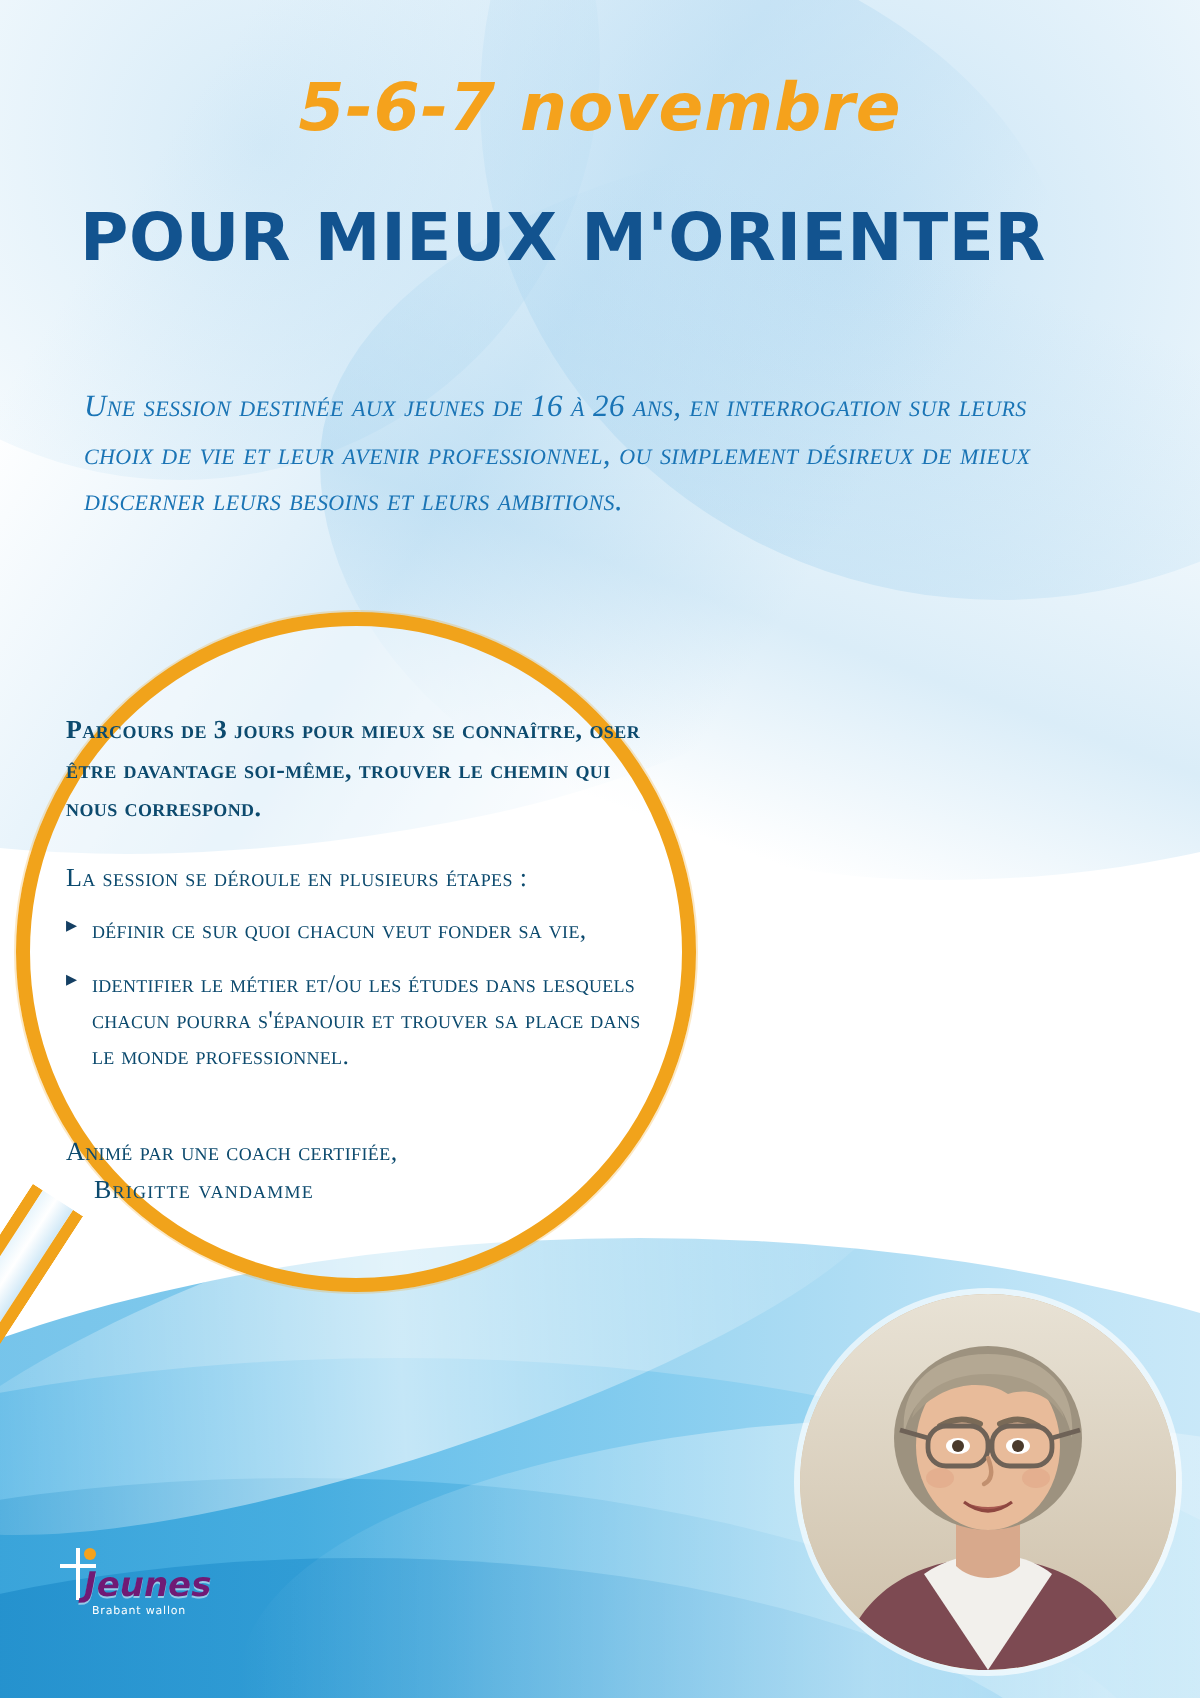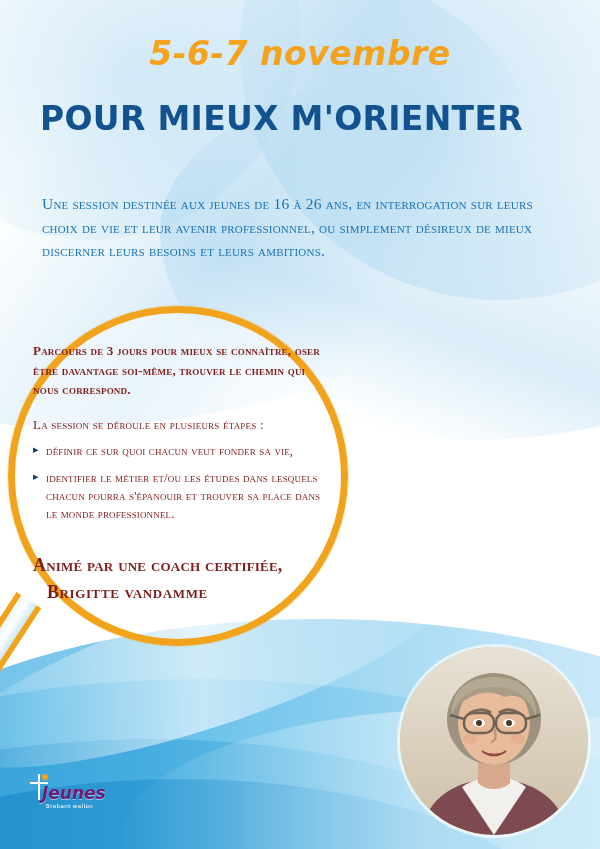--- a/index.html
+++ b/index.html
@@ -148,33 +148,34 @@
     color: #12538f;
     letter-spacing: 0.3px;
   }
   .title .l2 { display: block; }
 
   .intro {
     position: absolute;
     left: 42px; top: 192px;
     width: 508px;
     font-family: "Liberation Serif", serif;
+    font-style: italic;
     font-size: 15.5px;
     line-height: 1.52;
     color: #1a74b5;
     font-variant: small-caps;
     letter-spacing: 0.2px;
   }
 
   
   .body-copy {
     position: absolute;
-    left: 33px; top: 341px;
+    left: 33px; top: 355px;
     width: 300px;
-    color: #7f1d1d;
+    color: #0c4a6e;
     font-family: "Liberation Serif", serif;
     font-size: 12.5px;
     line-height: 1.45;
   }
   .lead {
     font-weight: bold;
     font-variant: small-caps;
     font-size: 13px;
     line-height: 1.5;
     letter-spacing: 0.2px;
@@ -201,23 +202,23 @@
     letter-spacing: 0.15px;
   }
   ul.steps li::before {
     content: "\25B8";
     position: absolute;
     left: 0; top: 0;
     color: #143f63;
     font-size: 11px;
   }
   .coach {
-    font-weight: bold;
-    font-variant: small-caps;
-    font-size: 18px;
+    font-weight: normal;
+    font-variant: small-caps;
+    font-size: 13px;
     letter-spacing: 0.2px;
     line-height: 1.5;
     margin-top: 29px;
   }
   .coach .name { display: block; padding-left: 14px; letter-spacing: 0.6px; }
 
   
   .portrait {
     position: absolute;
     right: 12px; bottom: 14px;

